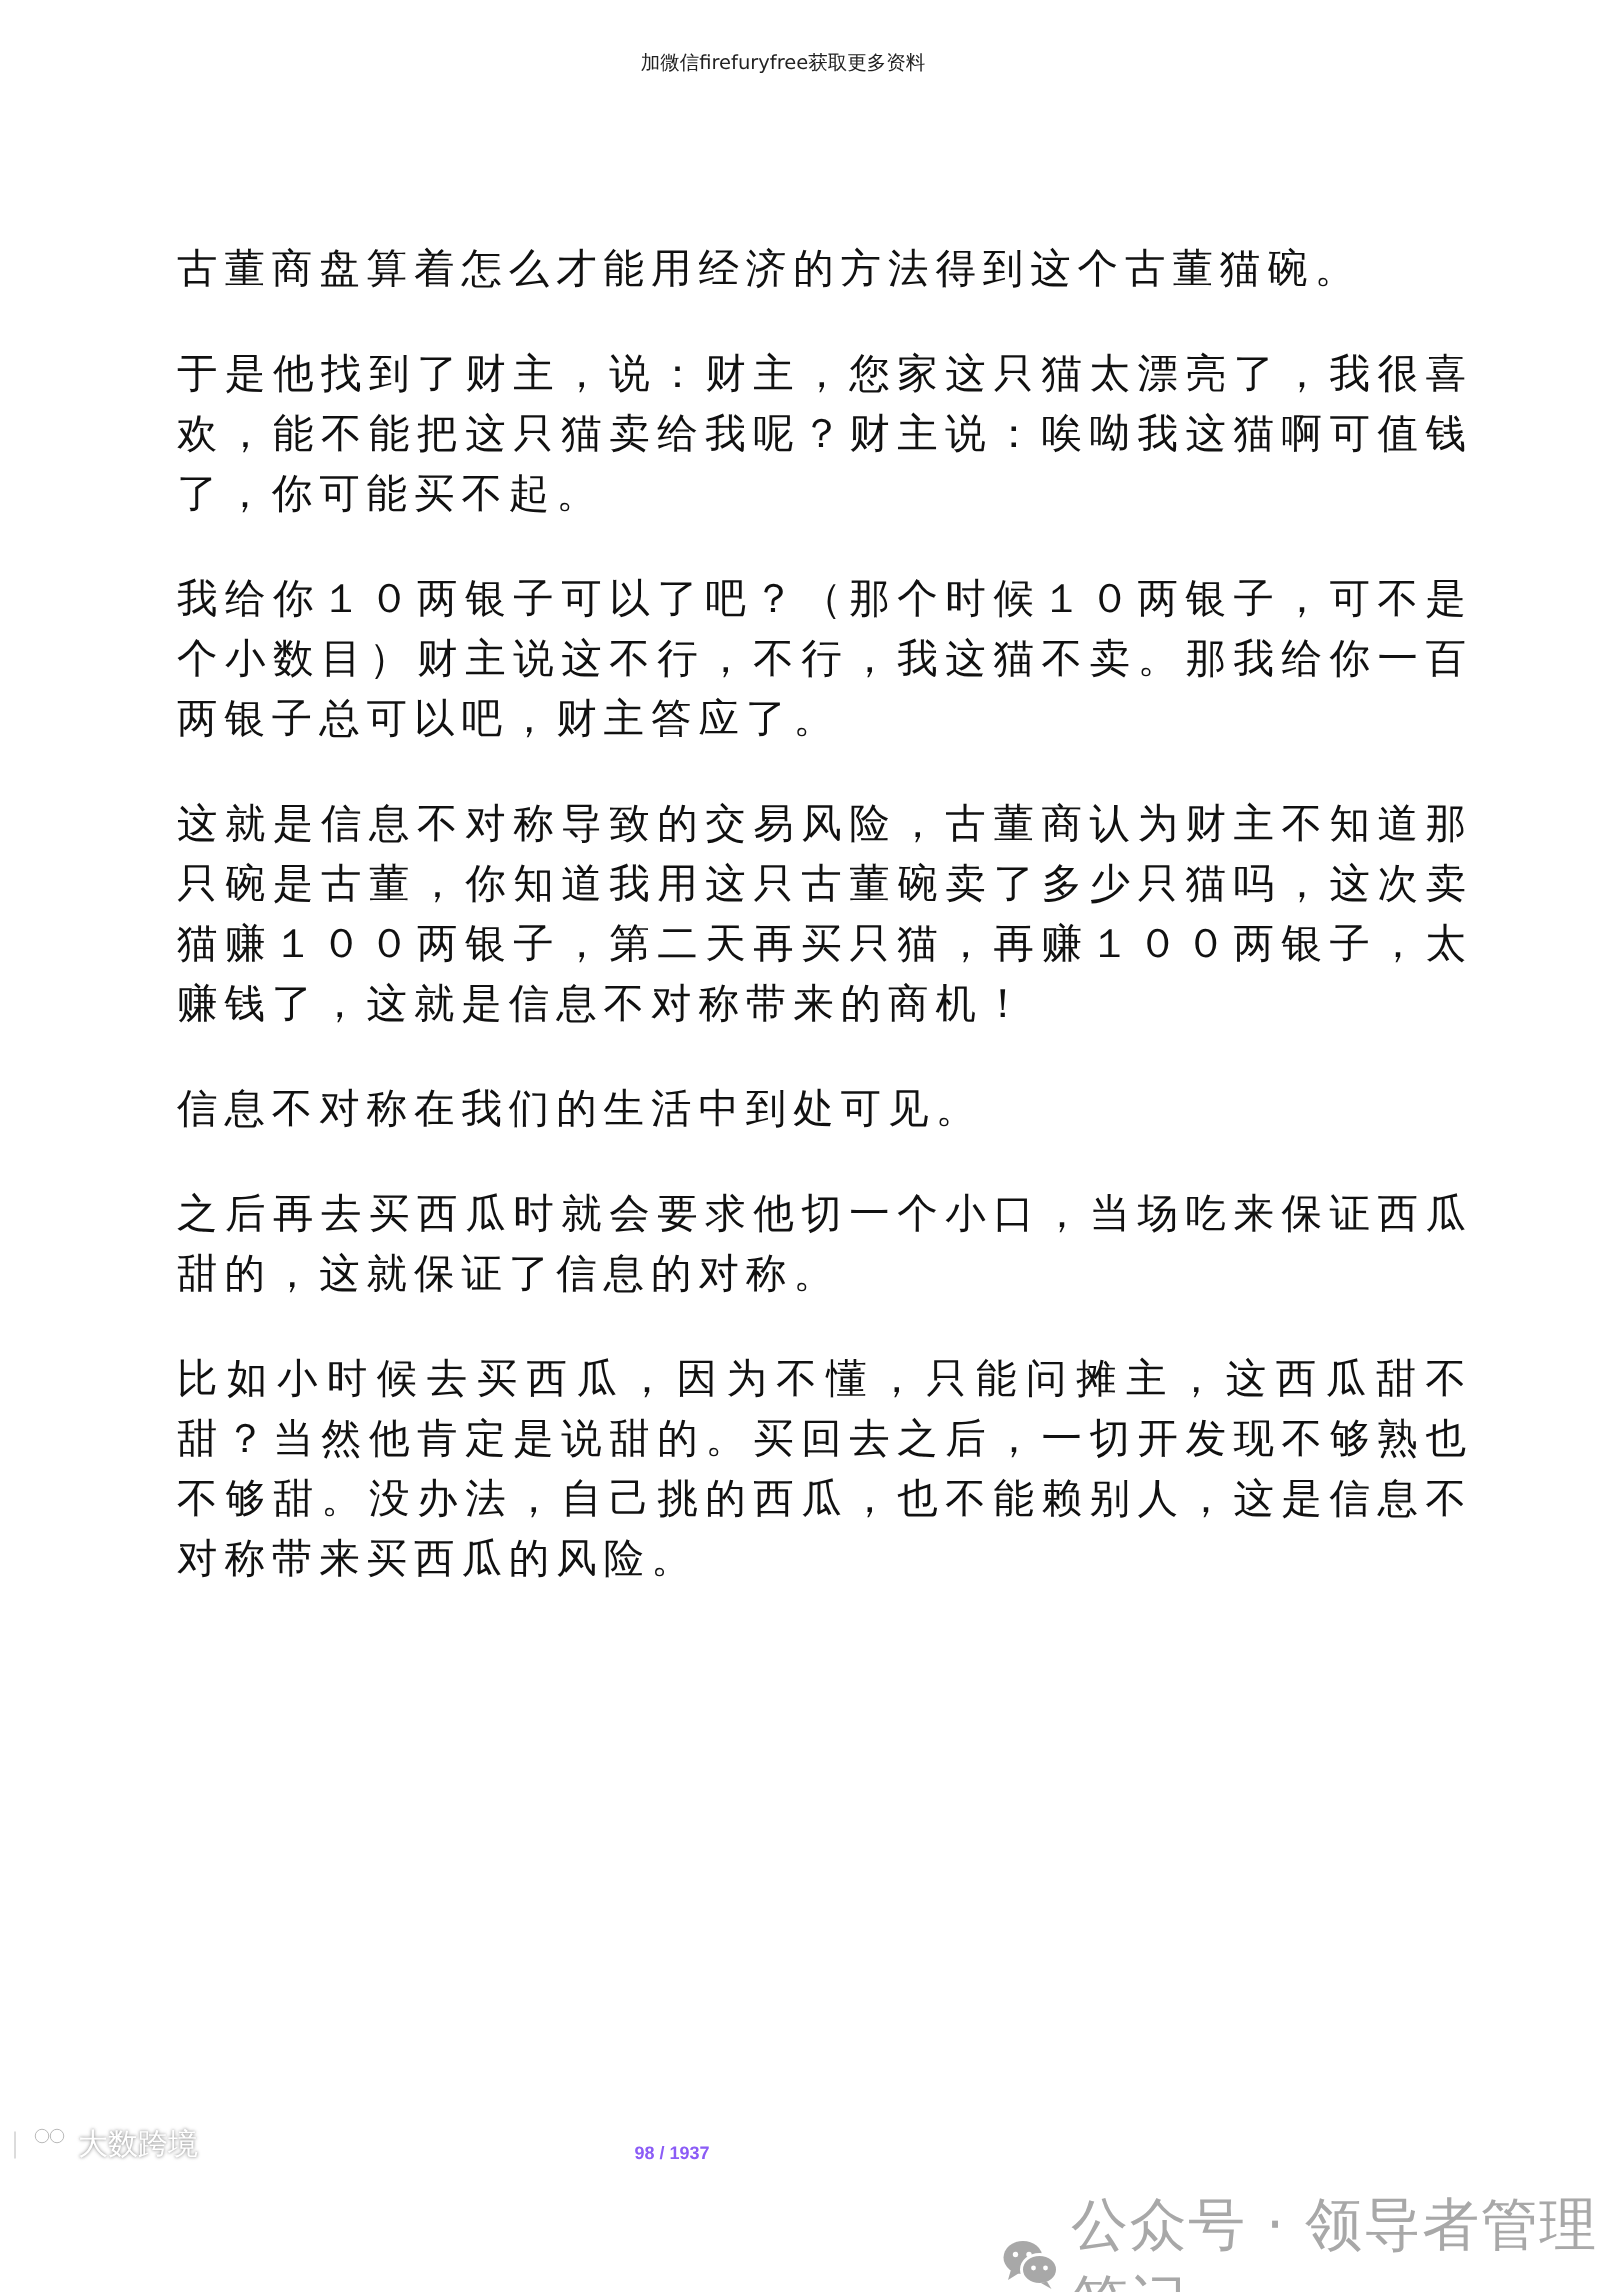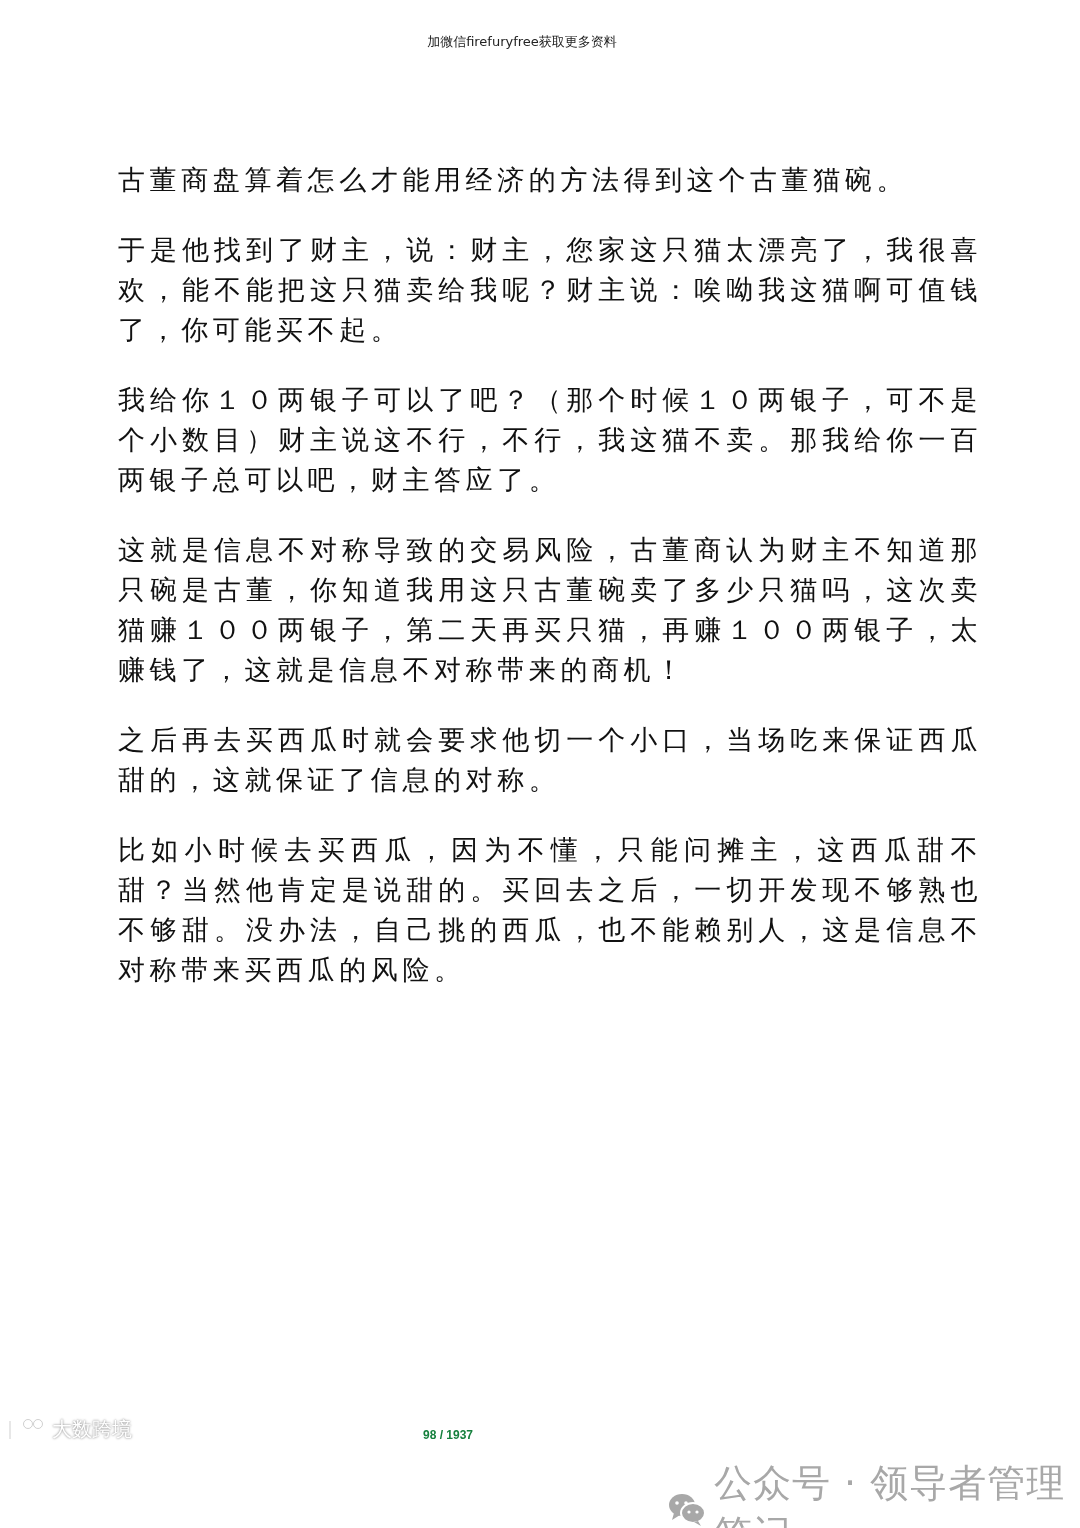--- a/index.html
+++ b/index.html
@@ -41,21 +41,21 @@
   }
   .page-number {
     position: absolute;
     top: 1428px;
     left: 0;
     width: 896px;
     text-align: center;
     font-family: "Liberation Sans", "DejaVu Sans", sans-serif;
     font-weight: bold;
     font-size: 12px;
-    color: #15803d;
+    color: #8b5cf6;
   }
   .wm-right {
     position: absolute;
     top: 1458px;
     left: 668px;
     display: flex;
     align-items: center;
     gap: 8px;
     color: #a8a8a8;
     font-family: "DejaVu Sans", "Liberation Sans", sans-serif;
@@ -79,20 +79,21 @@
 </head>
 <body>
 
 <div class="page-header">加微信firefuryfree获取更多资料</div>
 
 <div class="content">
   <p class="para">古董商盘算着怎么才能用经济的方法得到这个古董猫碗。</p>
   <p class="para">于是他找到了财主，说：财主，您家这只猫太漂亮了，我很喜欢，能不能把这只猫卖给我呢？财主说：唉呦我这猫啊可值钱了，你可能买不起。</p>
   <p class="para">我给你１０两银子可以了吧？（那个时候１０两银子，可不是个小数目）财主说这不行，不行，我这猫不卖。那我给你一百两银子总可以吧，财主答应了。</p>
   <p class="para">这就是信息不对称导致的交易风险，古董商认为财主不知道那只碗是古董，你知道我用这只古董碗卖了多少只猫吗，这次卖猫赚１００两银子，第二天再买只猫，再赚１００两银子，太赚钱了，这就是信息不对称带来的商机！</p>
+  <p class="para">信息不对称在我们的生活中到处可见。</p>
   <p class="para">之后再去买西瓜时就会要求他切一个小口，当场吃来保证西瓜甜的，这就保证了信息的对称。</p>
   <p class="para">比如小时候去买西瓜，因为不懂，只能问摊主，这西瓜甜不甜？当然他肯定是说甜的。买回去之后，一切开发现不够熟也不够甜。没办法，自己挑的西瓜，也不能赖别人，这是信息不对称带来买西瓜的风险。</p>
 </div>
 
 <div class="page-number">98 / 1937</div>
 
 <div class="wm-right">
   <span class="wechat-icon">
     <svg width="38" height="34" viewBox="0 0 38 34">
       <ellipse cx="14" cy="13" rx="13" ry="11" fill="#a8a8a8"></ellipse>

